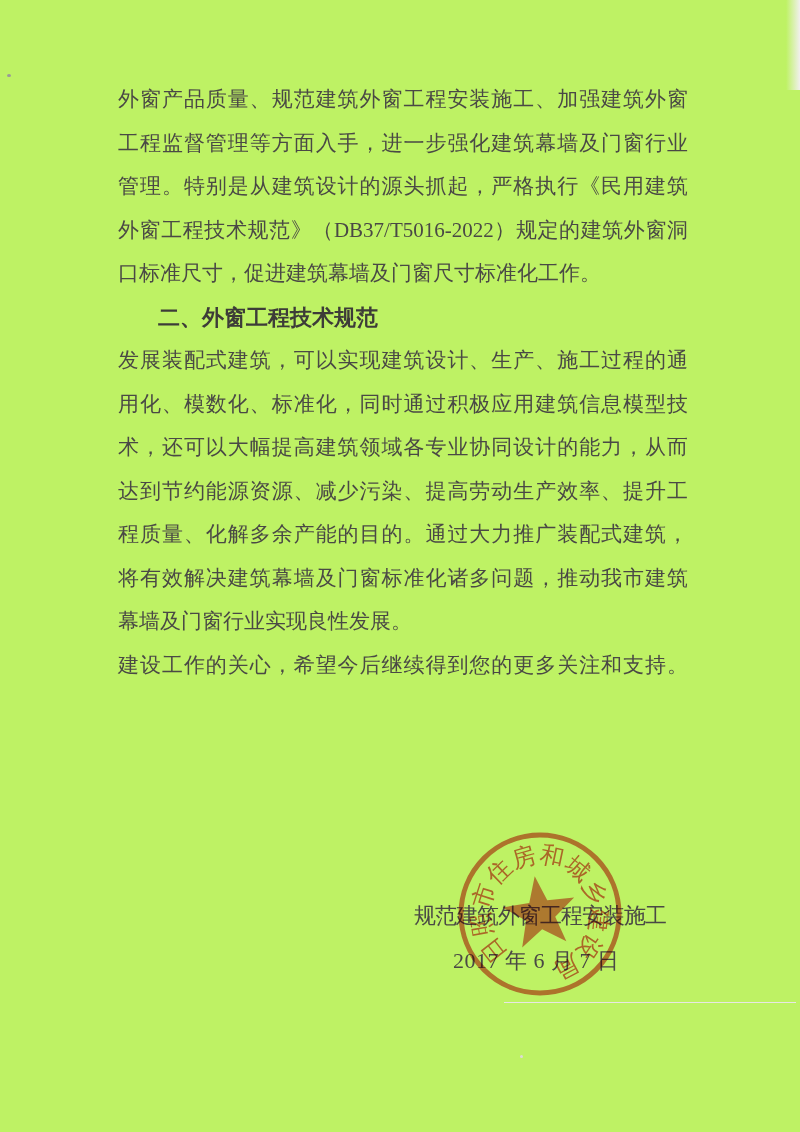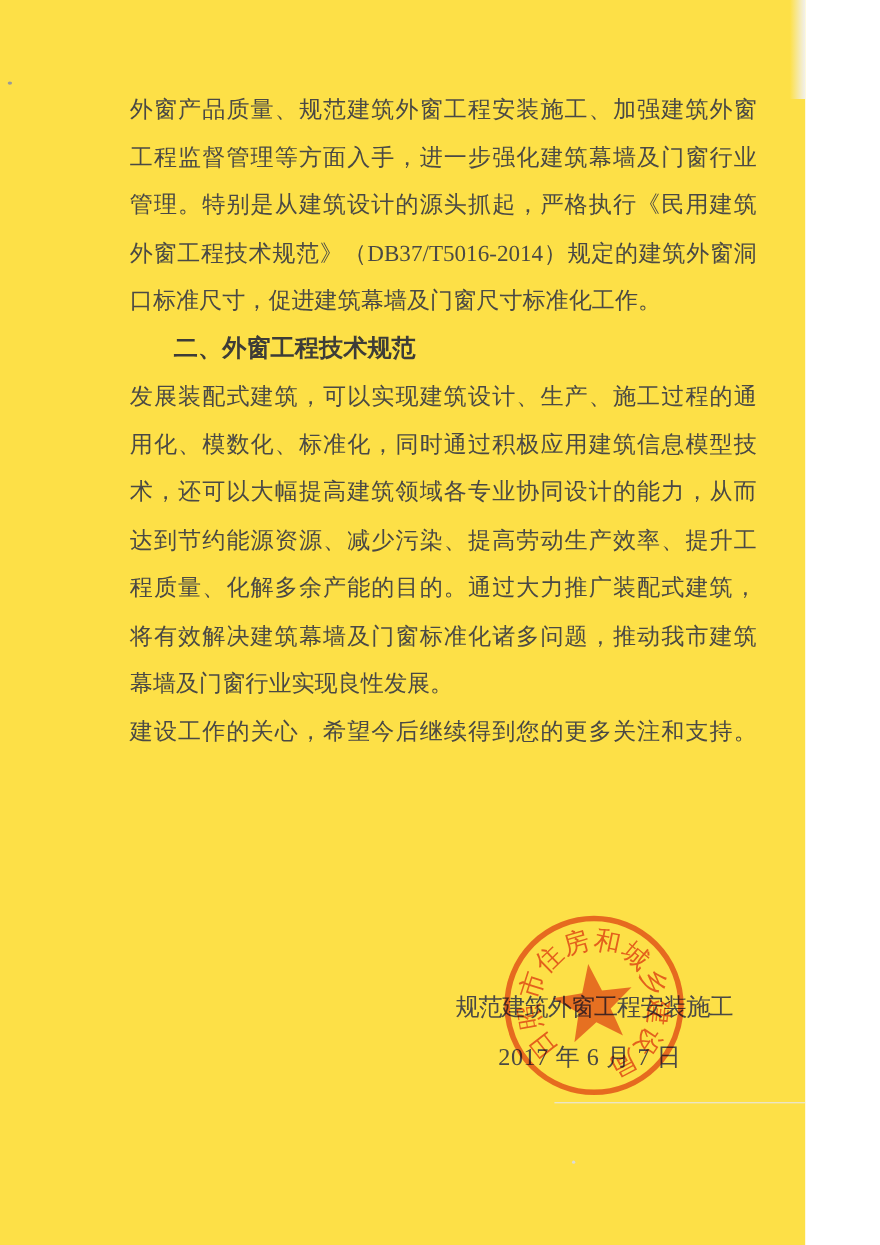--- a/index.html
+++ b/index.html
@@ -1,21 +1,21 @@
 <!DOCTYPE html>
 <html><head>
 <meta charset="utf-8">
 <style>
   * { margin: 0; padding: 0; box-sizing: border-box; }
   html, body { background: #ffffff; }
   .page {
     position: relative;
-    width: 732px;
+    width: 800px;
     height: 1132px;
-    background: #fde047;
+    background: #bef264;
     overflow: hidden;
     font-family: "Liberation Serif", "DejaVu Serif", serif;
   }
   .body-text {
     position: absolute;
     left: 118px;
     top: 78px;
     width: 570px;
   }
   .line {
@@ -103,21 +103,21 @@
 </style>
 </head>
 <body>
 
 <div class="page">
 
   <div class="body-text">
     <div class="line just">外窗产品质量、规范建筑外窗工程安装施工、加强建筑外窗</div>
     <div class="line just">工程监督管理等方面入手，进一步强化建筑幕墙及门窗行业</div>
     <div class="line just">管理。特别是从建筑设计的源头抓起，严格执行《民用建筑</div>
-    <div class="line just">外窗工程技术规范》（DB37/T5016-2014）规定的建筑外窗洞</div>
+    <div class="line just">外窗工程技术规范》（DB37/T5016-2022）规定的建筑外窗洞</div>
     <div class="line">口标准尺寸，促进建筑幕墙及门窗尺寸标准化工作。</div>
 
     <div class="line heading">二、外窗工程技术规范</div>
 
     <div class="line just">发展装配式建筑，可以实现建筑设计、生产、施工过程的通</div>
     <div class="line just">用化、模数化、标准化，同时通过积极应用建筑信息模型技</div>
     <div class="line just">术，还可以大幅提高建筑领域各专业协同设计的能力，从而</div>
     <div class="line just">达到节约能源资源、减少污染、提高劳动生产效率、提升工</div>
     <div class="line just">程质量、化解多余产能的目的。通过大力推广装配式建筑，</div>
     <div class="line just">将有效解决建筑幕墙及门窗标准化诸多问题，推动我市建筑</div>

